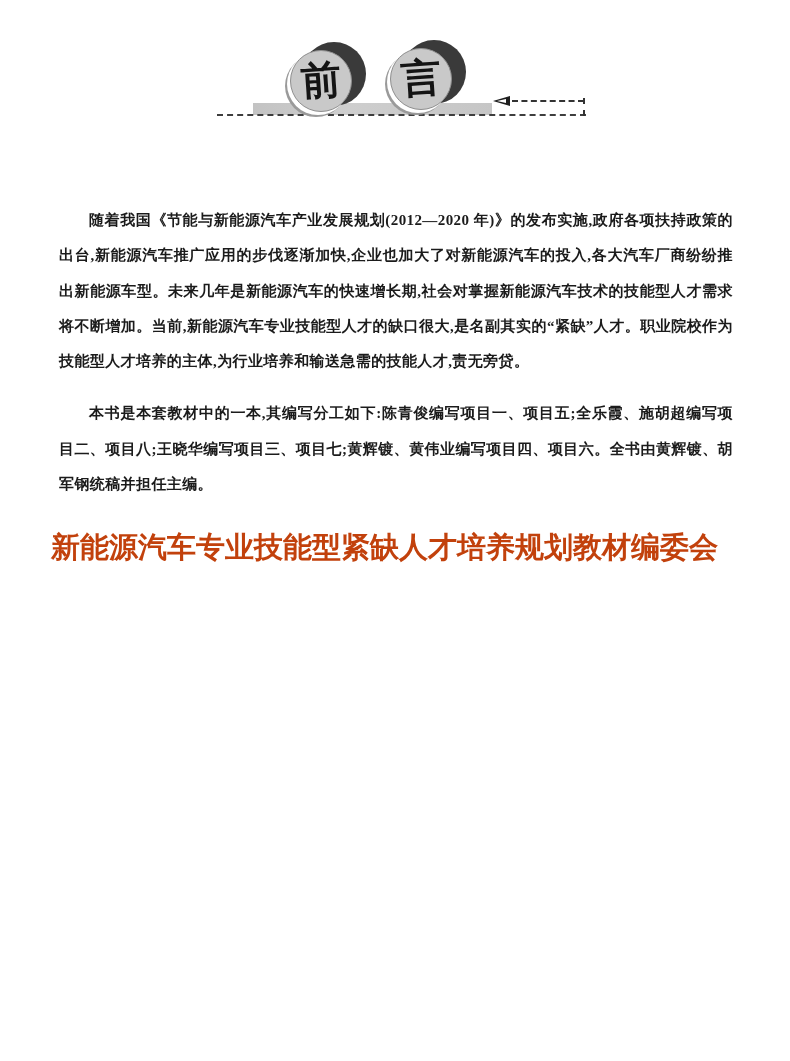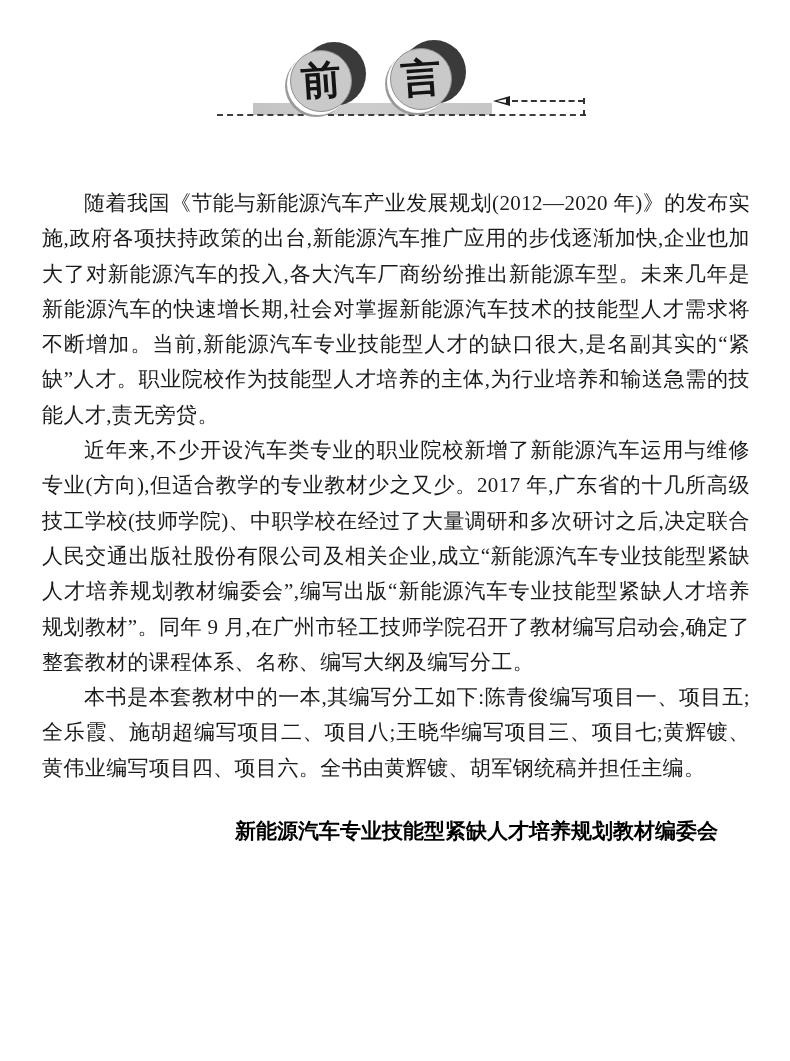--- a/index.html
+++ b/index.html
@@ -103,37 +103,38 @@
     z-index: 2;
   }
 
   
   .content {
     position: absolute;
     left: 42px; top: 186px;
     width: 708px;
   }
   .content p {
-    margin: 0;
+    margin: 17px;
     text-indent: 2em;
-    font-size: 21px;
+    font-size: 15px;
     line-height: 35.3px;
     letter-spacing: 0.4px;
     text-align: justify;
     text-justify: inter-ideograph;
+    font-weight: bold;
   }
   .signature-line {
     margin-top: 30px;
     padding-right: 32px;
     text-align: right;
     font-family: "Liberation Sans", "DejaVu Sans", sans-serif;
     font-weight: bold;
-    font-size: 21px;
+    font-size: 29px;
     line-height: 30px;
-    color: #000000;
+    color: #c2410c;
   }
 </style>
 </head>
 <body>
 
 <div class="page">
 
   <div class="header-banner">
     <div class="header-bar"></div>
     <div class="header-dashed-line"></div>
@@ -153,20 +154,19 @@
     </div>
 
     <div class="return-arrow-icon"></div>
     <div class="arrow-notch"></div>
     <div class="arrow-tail"></div>
     <div class="arrow-drop"></div>
   </div>
 
   <div class="content">
     <p>随着我国《节能与新能源汽车产业发展规划(2012—2020 年)》的发布实施,政府各项扶持政策的出台,新能源汽车推广应用的步伐逐渐加快,企业也加大了对新能源汽车的投入,各大汽车厂商纷纷推出新能源车型。未来几年是新能源汽车的快速增长期,社会对掌握新能源汽车技术的技能型人才需求将不断增加。当前,新能源汽车专业技能型人才的缺口很大,是名副其实的“紧缺”人才。职业院校作为技能型人才培养的主体,为行业培养和输送急需的技能人才,责无旁贷。</p>
-    <p>近年来,不少开设汽车类专业的职业院校新增了新能源汽车运用与维修专业(方向),但适合教学的专业教材少之又少。2017 年,广东省的十几所高级技工学校(技师学院)、中职学校在经过了大量调研和多次研讨之后,决定联合人民交通出版社股份有限公司及相关企业,成立“新能源汽车专业技能型紧缺人才培养规划教材编委会”,编写出版“新能源汽车专业技能型紧缺人才培养规划教材”。同年 9 月,在广州市轻工技师学院召开了教材编写启动会,确定了整套教材的课程体系、名称、编写大纲及编写分工。</p>
     <p>本书是本套教材中的一本,其编写分工如下:陈青俊编写项目一、项目五;全乐霞、施胡超编写项目二、项目八;王晓华编写项目三、项目七;黄辉镀、黄伟业编写项目四、项目六。全书由黄辉镀、胡军钢统稿并担任主编。</p>
 
     <div class="signature-line">新能源汽车专业技能型紧缺人才培养规划教材编委会</div>
 
   </div>
 
 </div>
 
 </body></html>

